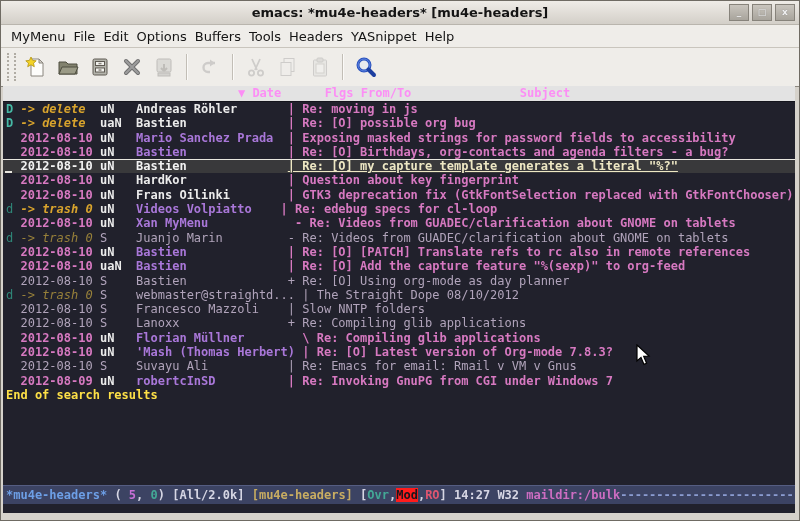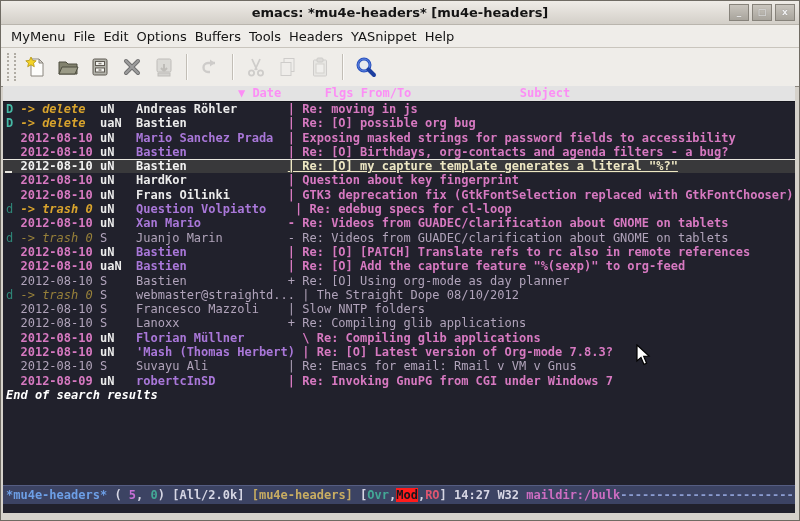--- a/index.html
+++ b/index.html
@@ -43,21 +43,21 @@
   .flags-r{color:#b1a4bb;}
   .from-white{color:#ebebeb;font-weight:bold;}
   .from-violet{color:#a977d9;font-weight:bold;}
   .from-dim{color:#b1a4bb;}
   .subj-u{color:#d779c1;font-weight:bold;}
   .subj-r{color:#b1a4bb;}
   .row.current{background:#39393b;border-top:1px solid #e8e6df;position:relative;height:13.3px;line-height:13.3px;}
   .cur-left{color:#f2f2f2;font-weight:bold;}
   .subj-cur{color:#eee8c4;font-weight:bold;text-decoration:underline;}
   .row.current::after{content:"";position:absolute;left:2px;bottom:0;width:7px;height:2px;background:#e8e6df;}
-  .end-line{color:#ffffff;font-style:italic;font-weight:bold;}
+  .end-line{color:#fde047;font-weight:bold;}
   
   .modeline{position:absolute;left:0;right:0;bottom:9px;height:18px;background:#3c4363;
     line-height:18px;padding-left:3px;white-space:pre;overflow:hidden;font-weight:bold;
     border-top:1px solid #555d82;}
   .ml-plain{color:#d6d6e4;}
   .ml-buffer{color:#6d9fe6;margin-top:18px;}
   .ml-magenta{color:#c76fd6;}
   .ml-teal{color:#43a896;}
   .ml-khaki{color:#c9ad62;}
   .ml-mod{color:#16161c;background:#ff1c1c;}
@@ -172,22 +172,22 @@
   <div class="emacs-body">
     <div class="header-line"> ▼ Date      Flgs From/To               Subject</div>
     <div class="rows">
         <div class="row"><span class="mark-D">D </span><span class="act-bright">-&gt; delete  </span><span class="flags-u">uN   </span><span class="from-white">Andreas Röhler       </span><span class="subj-u">| Re: moving in js</span></div>
         <div class="row"><span class="mark-D">D </span><span class="act-bright">-&gt; delete  </span><span class="flags-u">uaN  </span><span class="from-white">Bastien              </span><span class="subj-u">| Re: [O] possible org bug</span></div>
         <div class="row"><span class="">  </span><span class="date-u">2012-08-10 </span><span class="flags-u">uN   </span><span class="from-violet">Mario Sanchez Prada  </span><span class="subj-u">| Exposing masked strings for password fields to accessibility</span></div>
         <div class="row"><span class="">  </span><span class="date-u">2012-08-10 </span><span class="flags-u">uN   </span><span class="from-violet">Bastien              </span><span class="subj-u">| Re: [O] Birthdays, org-contacts and agenda filters - a bug?</span></div>
         <div class="row current"><span class="">  </span><span class="cur-left">2012-08-10 </span><span class="cur-left">uN   </span><span class="cur-left">Bastien              </span><span class="subj-cur">| Re: [O] my capture template generates a literal "%?"</span></div>
         <div class="row"><span class="">  </span><span class="date-u">2012-08-10 </span><span class="flags-u">uN   </span><span class="from-white">HardKor              </span><span class="subj-u">| Question about key fingerprint</span></div>
         <div class="row"><span class="">  </span><span class="date-u">2012-08-10 </span><span class="flags-u">uN   </span><span class="from-white">Frans Oilinki        </span><span class="subj-u">| GTK3 deprecation fix (GtkFontSelection replaced with GtkFontChooser)</span></div>
-        <div class="row"><span class="mark-d">d </span><span class="act-bright">-&gt; trash 0 </span><span class="flags-u">uN   </span><span class="from-violet">Question Volpiatto    </span><span class="subj-u">| Re: edebug specs for cl-loop</span></div>
-        <div class="row"><span class="">  </span><span class="date-u">2012-08-10 </span><span class="flags-u">uN   </span><span class="from-violet">Xan Mario            </span><span class="subj-u">- Re: Videos from GUADEC/clarification about GNOME on tablets</span></div>
+        <div class="row"><span class="mark-d">d </span><span class="act-bright">-&gt; trash 0 </span><span class="flags-u">uN   </span><span class="from-violet">Videos Volpiatto    </span><span class="subj-u">| Re: edebug specs for cl-loop</span></div>
+        <div class="row"><span class="">  </span><span class="date-u">2012-08-10 </span><span class="flags-u">uN   </span><span class="from-violet">Xan MyMenu            </span><span class="subj-u">- Re: Videos from GUADEC/clarification about GNOME on tablets</span></div>
         <div class="row"><span class="mark-d">d </span><span class="act-dim">-&gt; trash 0 </span><span class="flags-r">S    </span><span class="from-dim">Juanjo Marin         </span><span class="subj-r">- Re: Videos from GUADEC/clarification about GNOME on tablets</span></div>
         <div class="row"><span class="">  </span><span class="date-u">2012-08-10 </span><span class="flags-u">uN   </span><span class="from-violet">Bastien              </span><span class="subj-u">| Re: [O] [PATCH] Translate refs to rc also in remote references</span></div>
         <div class="row"><span class="">  </span><span class="date-u">2012-08-10 </span><span class="flags-u">uaN  </span><span class="from-violet">Bastien              </span><span class="subj-u">| Re: [O] Add the capture feature "%(sexp)" to org-feed</span></div>
         <div class="row"><span class="">  </span><span class="date-r">2012-08-10 </span><span class="flags-r">S    </span><span class="from-dim">Bastien              </span><span class="subj-r">+ Re: [O] Using org-mode as day planner</span></div>
         <div class="row"><span class="mark-d">d </span><span class="act-dim">-&gt; trash 0 </span><span class="flags-r">S    </span><span class="from-dim">webmaster@straightd... </span><span class="subj-r">| The Straight Dope 08/10/2012</span></div>
         <div class="row"><span class="">  </span><span class="date-r">2012-08-10 </span><span class="flags-r">S    </span><span class="from-dim">Francesco Mazzoli    </span><span class="subj-r">| Slow NNTP folders</span></div>
         <div class="row"><span class="">  </span><span class="date-r">2012-08-10 </span><span class="flags-r">S    </span><span class="from-dim">Lanoxx               </span><span class="subj-r">+ Re: Compiling glib applications</span></div>
         <div class="row"><span class="">  </span><span class="date-u">2012-08-10 </span><span class="flags-u">uN   </span><span class="from-violet">Florian Müllner      </span><span class="subj-u">  \ Re: Compiling glib applications</span></div>
         <div class="row"><span class="">  </span><span class="date-u">2012-08-10 </span><span class="flags-u">uN   </span><span class="from-violet">'Mash (Thomas Herbert) </span><span class="subj-u">| Re: [O] Latest version of Org-mode 7.8.3?</span></div>
         <div class="row"><span class="">  </span><span class="date-r">2012-08-10 </span><span class="flags-r">S    </span><span class="from-dim">Suvayu Ali           </span><span class="subj-r">| Re: Emacs for email: Rmail v VM v Gnus</span></div>

